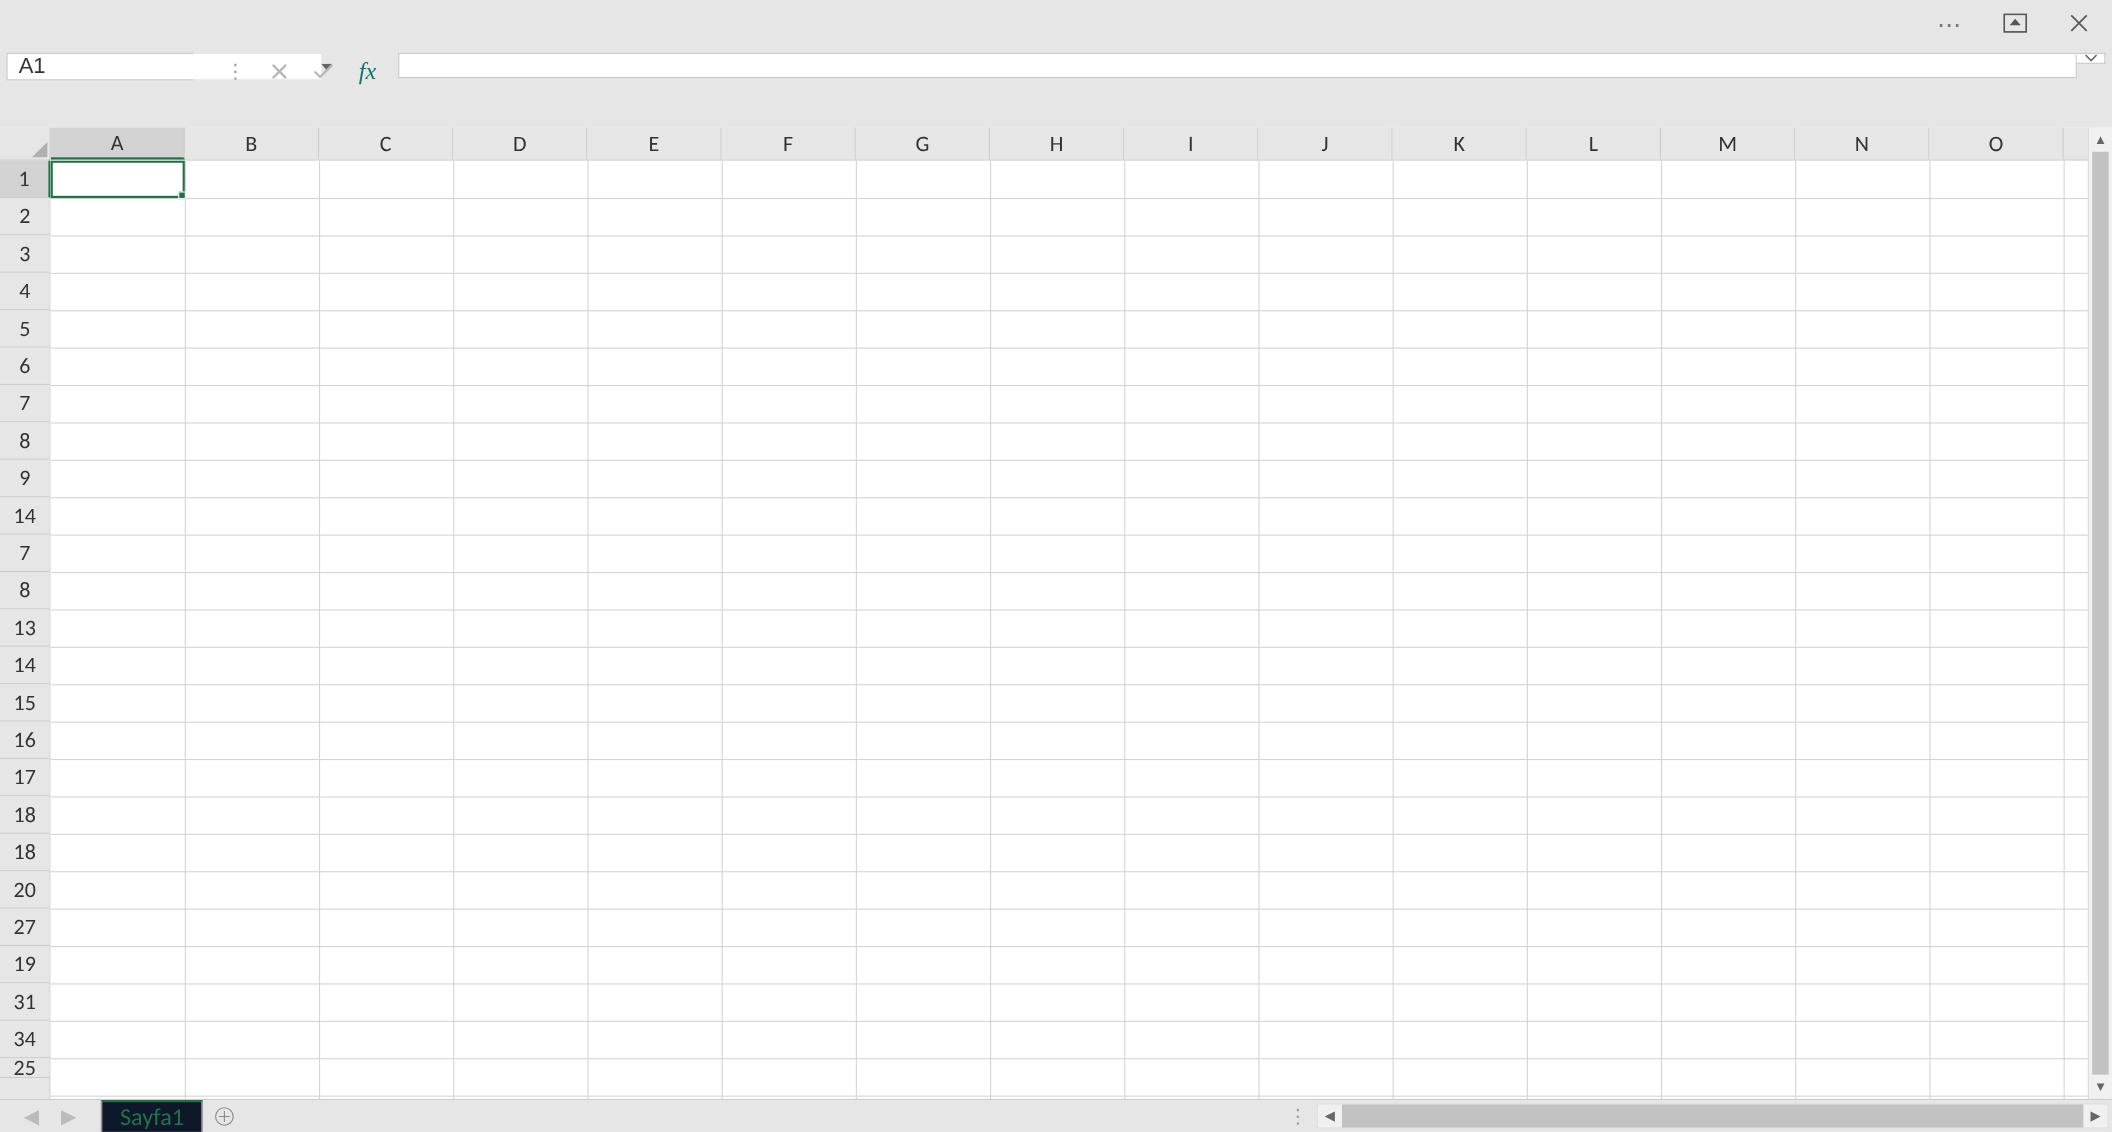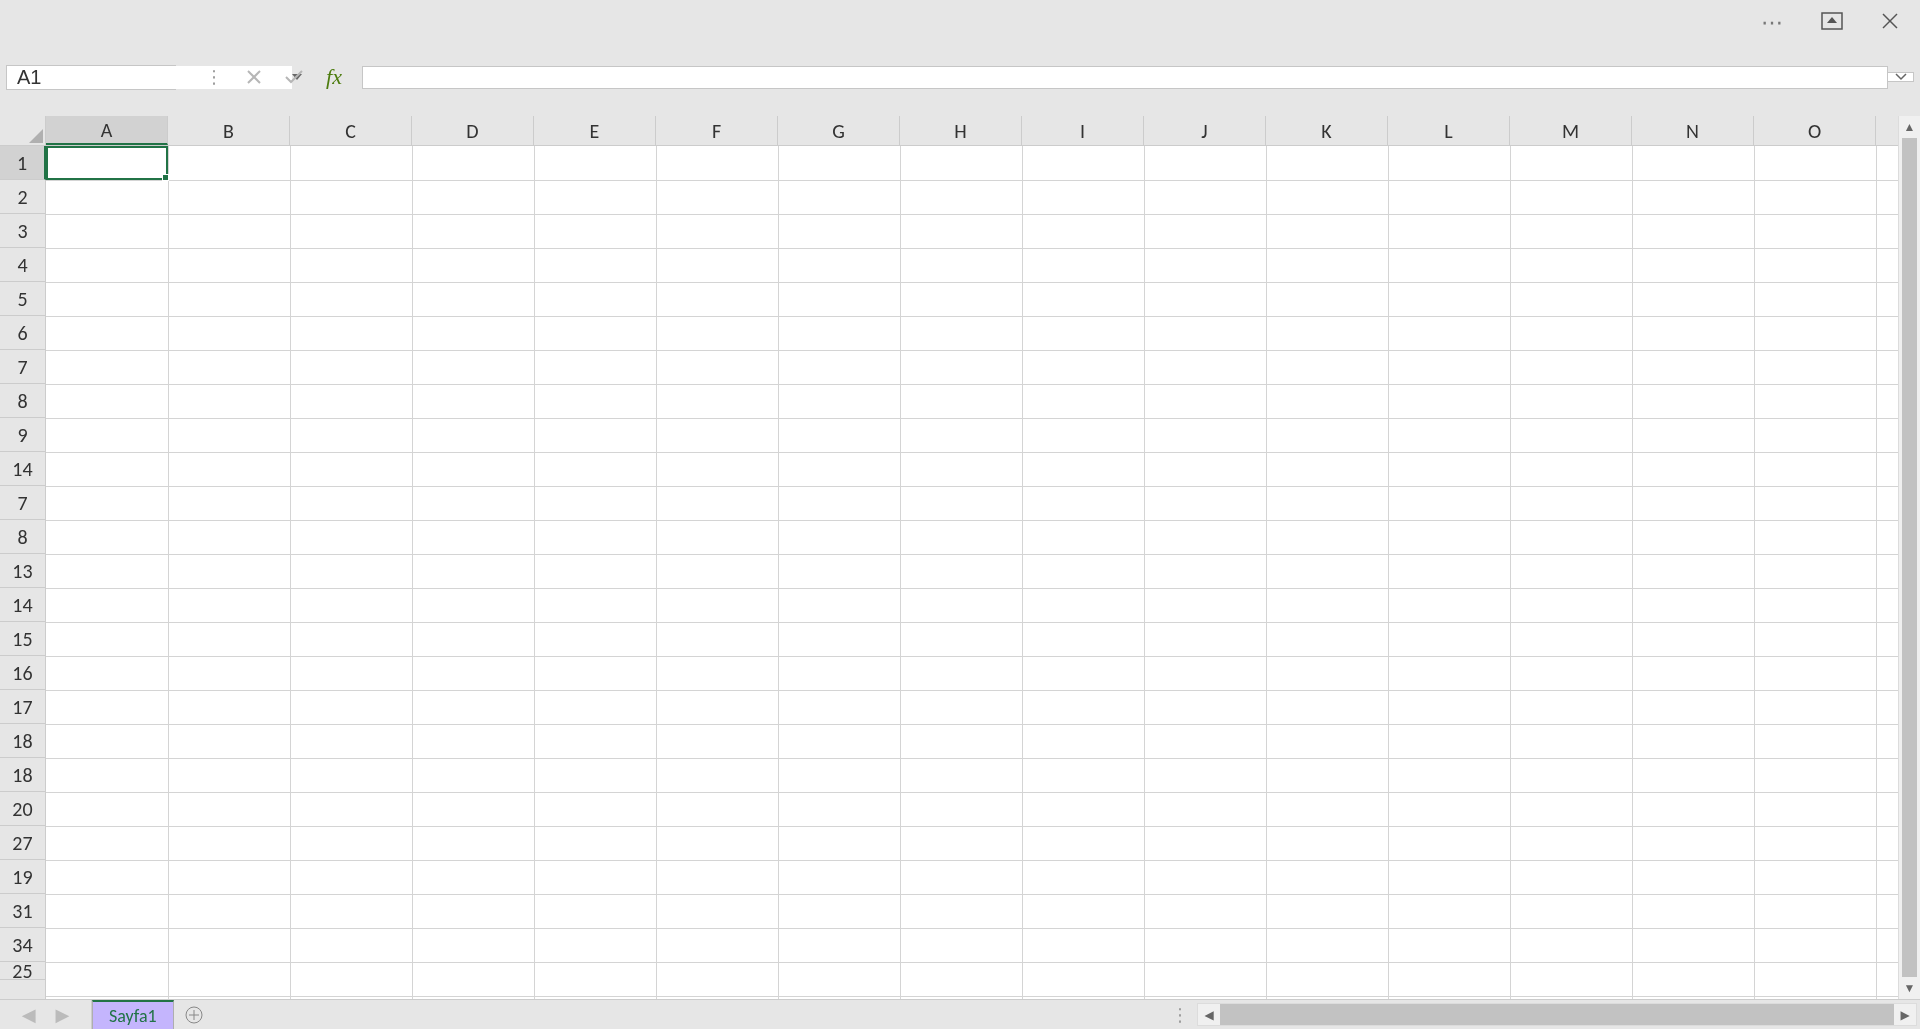--- a/index.html
+++ b/index.html
@@ -6,29 +6,29 @@
   html, body { width: 100%; height: 100%; font-family: "Segoe UI", Calibri, Arial, sans-serif; background: #e6e6e6; overflow: hidden; }
   
   .app { width: 1920px; height: 1029px; position: relative; background: #e6e6e6; }
   
   
   .titlebar { height: 48px; display: flex; justify-content: flex-end; align-items: flex-start; padding: 6px 10px 0 0; gap: 18px; }
   .tb-btn { width: 40px; height: 30px; display: flex; align-items: center; justify-content: center; color: #555; font-size: 18px; }
   .dots { letter-spacing: 4px; font-size: 22px; color: #777; padding-top: 2px; }
   
   
-  .formula-row { display: flex; align-items: center; height: 34px; margin: 12px 6px 0 6px; gap: 0; }
+  .formula-row { display: flex; align-items: flex-start; height: 34px; margin: 0 6px 0 6px; gap: 0; }
   .namebox-wrap { display: flex; align-items: stretch; width: 170px; background: #fff; border: 1px solid #c6c6c6; }
   .namebox { flex: 1; border: none; outline: none; padding: 0 10px; font-size: 20px; background: #fff; color: #333; }
   .namebox-drop { width: 22px; display: flex; align-items: center; justify-content: center; border-left: 0; color: #666; font-size: 12px; }
   .fb-sep { width: 18px; }
   .fb-btn-group { display: flex; align-items: center; background: transparent; }
   .fb-icon { width: 40px; height: 34px; display: flex; align-items: center; justify-content: center; color: #b6b6b6; font-size: 20px; }
   .fb-icon.vdots { color: #999; font-size: 18px; }
-  .fb-icon.fx { font-style: italic; font-family: "Cambria Math", serif; font-size: 22px; color: #4d7c0f; }
+  .fb-icon.fx { font-style: italic; font-family: "Cambria Math", serif; font-size: 22px; color: #0f766e; }
   .formula-input { flex: 1; border: 1px solid #c6c6c6; border-left: 1px solid #c6c6c6; background: #fff; outline: none; padding: 0 10px; font-size: 18px; margin-left: 8px; }
   .fb-expand { width: 26px; display: flex; align-items: center; justify-content: center; color: #666; border: 1px solid #c6c6c6; border-left: none; background: #fff; }
   
   
   .grid-area { position: absolute; left: 0; right: 0; top: 116px; bottom: 30px; background: #fff; display: flex; flex-direction: column; }
   .col-headers { display: flex; height: 30px; background: #e6e6e6; border-bottom: 1px solid #ccc; }
   .corner { width: 46px; height: 30px; background: #e6e6e6; border-right: 1px solid #ccc; border-bottom: 1px solid #ccc; position: relative; }
   .corner::after { content: ""; position: absolute; right: 2px; bottom: 2px; width: 0; height: 0; border-style: solid; border-width: 0 0 14px 14px; border-color: transparent transparent #b0b0b0 transparent; }
   .ch { width: 122px; display: flex; align-items: center; justify-content: center; border-right: 1px solid #ccc; font-size: 20px; color: #333; background: #e6e6e6; }
   .ch.sel { background: #d2d2d2; border-bottom: 2px solid #217346; }
@@ -49,21 +49,21 @@
   
   
   .vscroll { position: absolute; right: 0; top: 116px; bottom: 30px; width: 22px; background: #f0f0f0; border-left: 1px solid #dcdcdc; display: flex; flex-direction: column; }
   .vscroll .arrow { height: 22px; display: flex; align-items: center; justify-content: center; color: #666; font-size: 12px; }
   .vscroll .thumb { flex: 1; background: #c2c2c2; margin: 0 3px; border-radius: 0; }
   
   
   .sheet-bar { position: absolute; left: 0; right: 0; bottom: 0; height: 30px; background: #e6e6e6; border-top: 1px solid #ccc; display: flex; align-items: stretch; }
   .nav-btns { display: flex; align-items: center; width: 92px; border-right: 1px solid #ccc; justify-content: center; gap: 20px; }
   .nav-btn { color: #bbb; font-size: 18px; display: flex; align-items: center; }
-  .sheet-tab { padding: 0 16px; display: flex; align-items: center; background: #c4b5fd; border: 1px solid #aeaeae; border-bottom: none; border-top: 2px solid #217346; font-size: 18px; color: #217346; font-weight: 500; }
+  .sheet-tab { padding: 0 16px; display: flex; align-items: center; background: #0f172a; border: 1px solid #aeaeae; border-bottom: none; border-top: 2px solid #217346; font-size: 22px; color: #217346; font-weight: 500; }
   .add-sheet { width: 40px; display: flex; align-items: center; justify-content: center; color: #666; font-size: 20px; }
   .sheet-spacer { flex: 1; }
   .sheet-sep { display: flex; align-items: center; color: #999; padding: 0 8px; font-size: 18px; }
   .hscroll { width: 720px; display: flex; align-items: center; background: #f0f0f0; border: 1px solid #dcdcdc; margin: 3px 3px 3px 0; }
   .hscroll .harrow { width: 22px; display: flex; align-items: center; justify-content: center; color: #666; font-size: 12px; }
   .hscroll .htrack { flex: 1; position: relative; height: 100%; }
   .hscroll .hthumb { position: absolute; left: 0; top: 0; bottom: 0; width: 100%; background: #c2c2c2; }
 </style>
 </head>
 <body>

